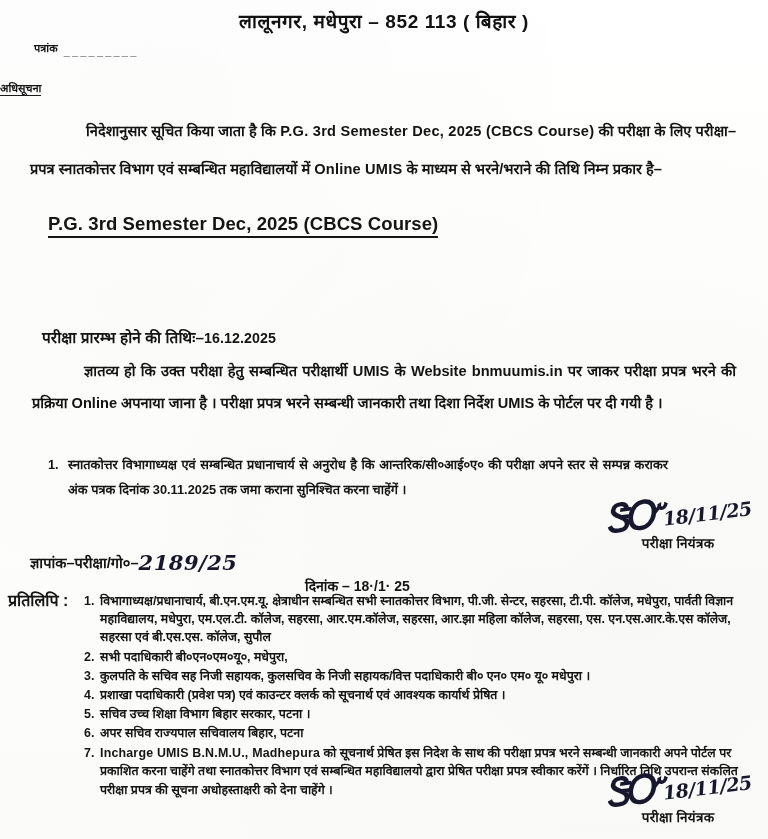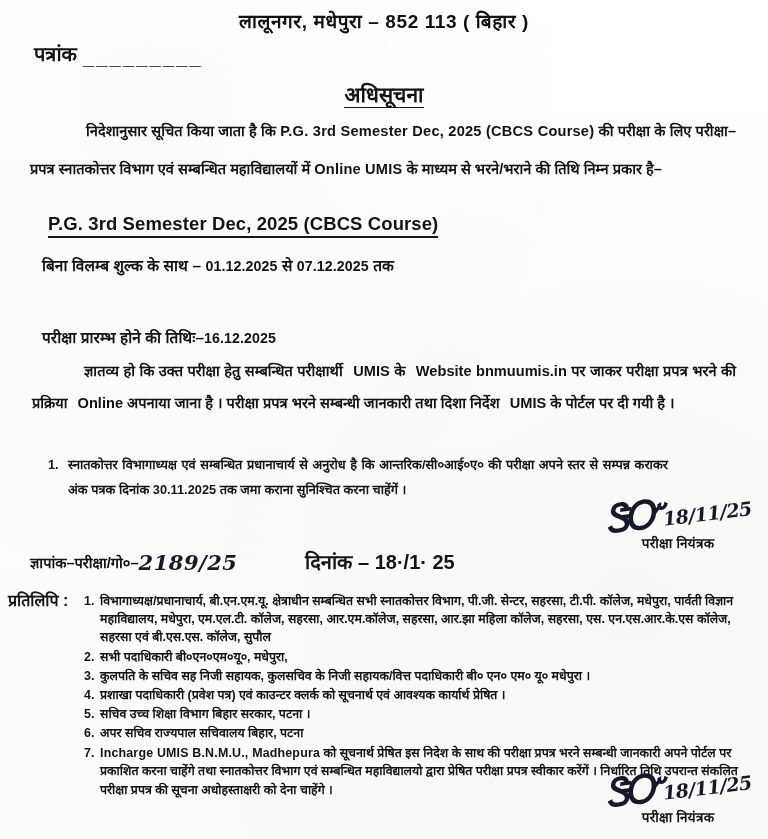--- a/index.html
+++ b/index.html
@@ -49,61 +49,60 @@
     color: #111;
   }
 
   .label-row {
     left: 0; right: 0; top: 40px;
     height: 30px;
   }
   .patrank {
     position: absolute;
     left: 34px; top: 0;
-    font-size: 20px;
+    font-size: 11px;
     font-weight: 700;
   }
   .patrank .dash, .dinank .dash {
     font-weight: 700;
     letter-spacing: 2.2px;
     margin-left: 6px;
     position: relative;
     top: 3px;
   }
   .dinank {
     position: absolute;
     left: 455px; top: 4px;
     font-size: 15px;
     font-weight: 700;
   }
 
   .notice-title {
     left: 0; right: 0; top: 80px;
-    text-align: center;
-    font-size: 21px;
+    font-size: 11px;
     font-weight: 700;
   }
   .notice-title span {
     border-bottom: 1.6px solid #1a1a1a;
     padding-bottom: 1px;
   }
 
   
   .para {
     font-size: 14.6px;
     line-height: 38px;
     color: #131313;
     font-weight: 600;
   }
   .para-1 {
     left: 30px; top: 112px; width: 706px;
     text-align: justify;
     text-indent: 56px;
   }
-  .en { font-family: "Liberation Sans", sans-serif; font-weight: 600; margin-left: 6px; }
+  .en { font-family: "Liberation Sans", sans-serif; font-weight: 600; }
   .en-b { font-family: "Liberation Sans", sans-serif; font-weight: 800; letter-spacing: 0.2px; }
 
   .sem-heading {
     left: 48px; top: 213px;
     font-size: 18.5px;
     font-weight: 800;
     letter-spacing: 0.1px;
   }
   .sem-heading span {
     border-bottom: 2px solid #151515;
@@ -188,22 +187,22 @@
     font-family: "DejaVu Serif", serif;
     font-size: 21px;
     font-weight: 700;
     font-style: italic;
     color: #16162c;
     letter-spacing: 0.5px;
     position: relative;
     top: 2px;
   }
   .memo-date {
-    left: 305px; top: 548px;
-    font-size: 20px;
+    left: 305px; top: 576px;
+    font-size: 14px;
     font-weight: 700;
   }
 
   
   .dist {
     left: 8px; top: 592px; width: 752px;
     font-size: 12.4px;
     line-height: 18.2px;
     color: #151515;
     font-weight: 600;
@@ -251,27 +250,20 @@
   </div>
 
   <div class="dev para para-1">
     <span>निदेशानुसार सूचित किया जाता है कि </span><span class="en-b">P.G. 3rd  Semester Dec, 2025 (CBCS Course)</span><span> की परीक्षा के लिए परीक्षा–प्रपत्र स्नातकोत्तर विभाग एवं सम्बन्धित महाविद्यालयों में </span><span class="en-b">Online UMIS</span><span> के माध्यम से भरने/भराने की तिथि निम्न प्रकार है–</span>
   </div>
 
   <div class="dev sem-heading">
     <span>P.G. 3rd  Semester Dec, 2025 (CBCS Course)</span>
   </div>
 
-  <div class="dev fee-line fee-1">
-    <span>बिना विलम्ब शुल्क के साथ  –</span>
-    <span class="num">01.12.2025</span>
-    <span>से</span>
-    <span class="num">07.12.2025</span>
-    <span>तक</span>
-  </div>
 
 
   <div class="dev fee-line fee-3">
     <span>परीक्षा प्रारम्भ होने की तिथिः–</span><span class="num">16.12.2025</span>
   </div>
 
   <div class="dev para para-2">
     <span>ज्ञातव्य हो कि उक्त परीक्षा हेतु सम्बन्धित परीक्षार्थी </span><span class="en">UMIS</span><span> के </span><span class="en">Website bnmuumis.in</span><span> पर जाकर परीक्षा प्रपत्र भरने की प्रक्रिया </span><span class="en">Online</span><span> अपनाया जाना है । परीक्षा प्रपत्र भरने सम्बन्धी जानकारी तथा दिशा निर्देश </span><span class="en">UMIS</span><span> के पोर्टल पर दी गयी है ।</span>
   </div>
 

